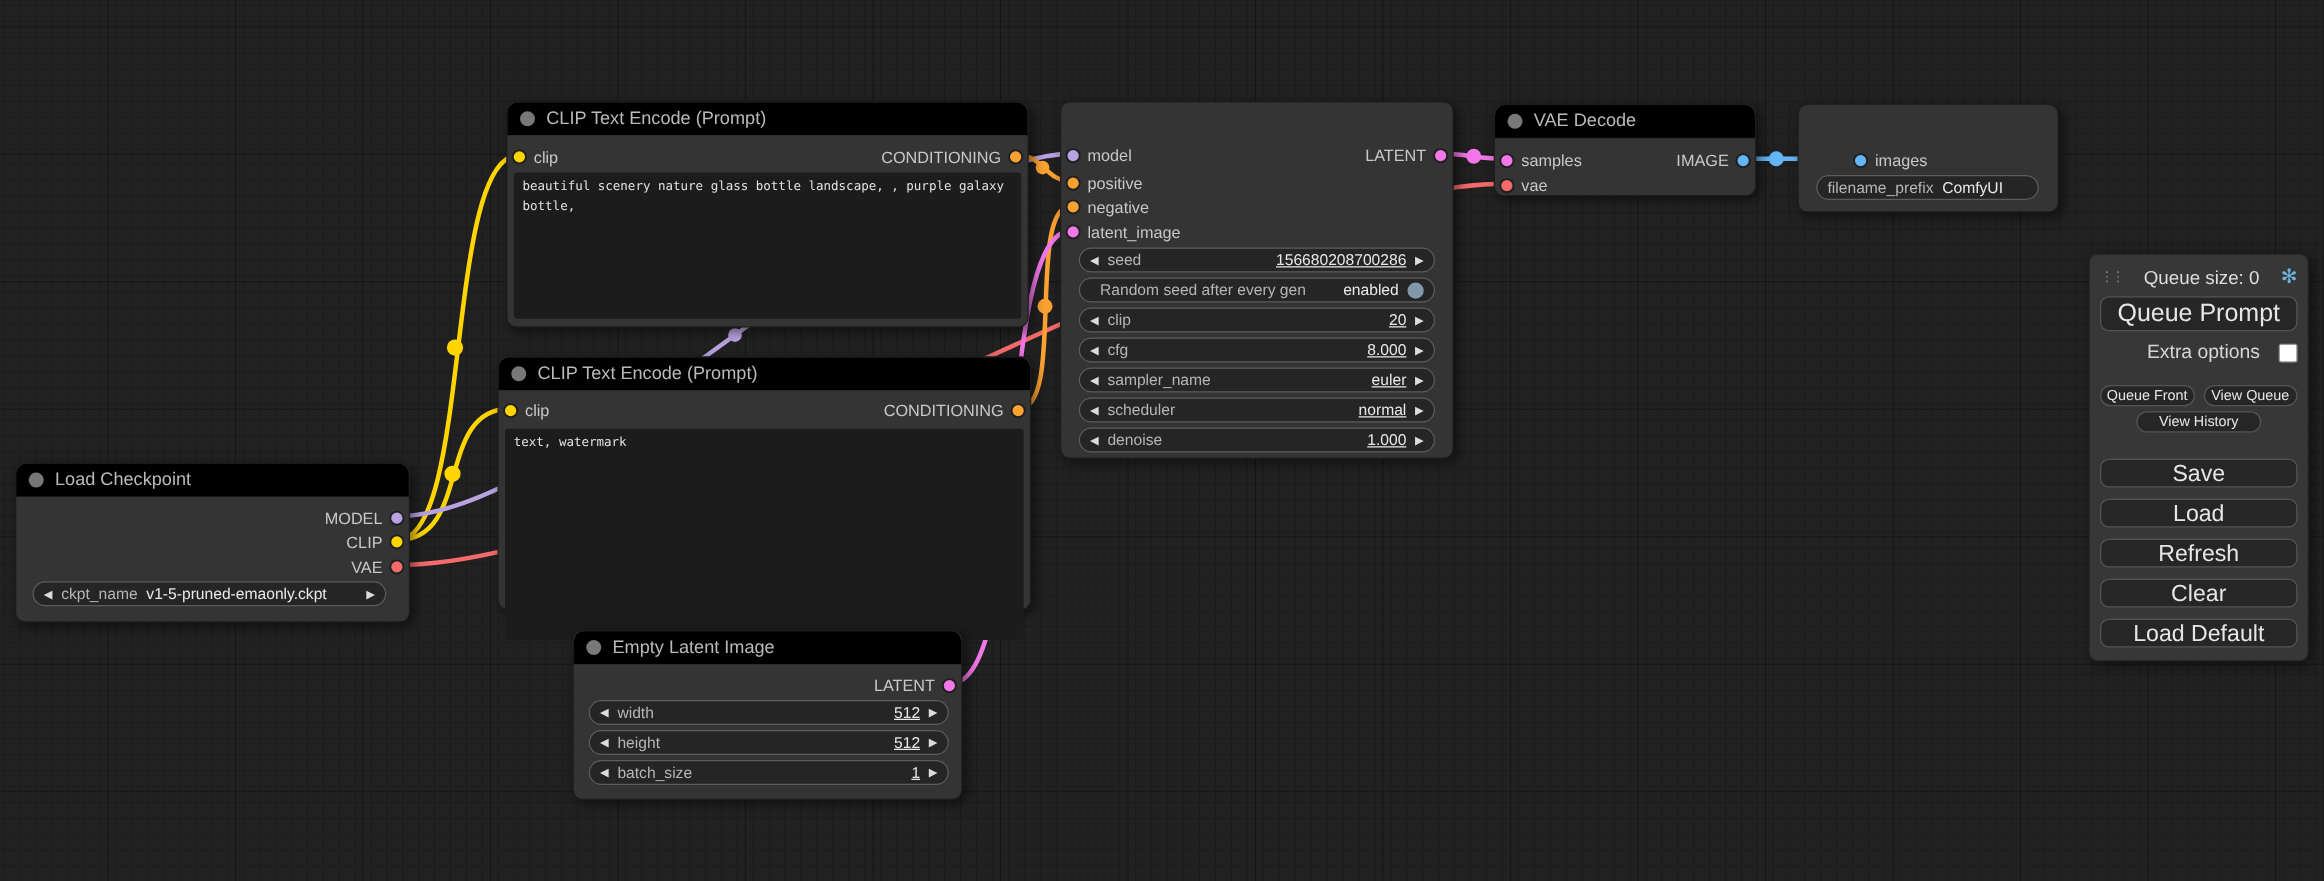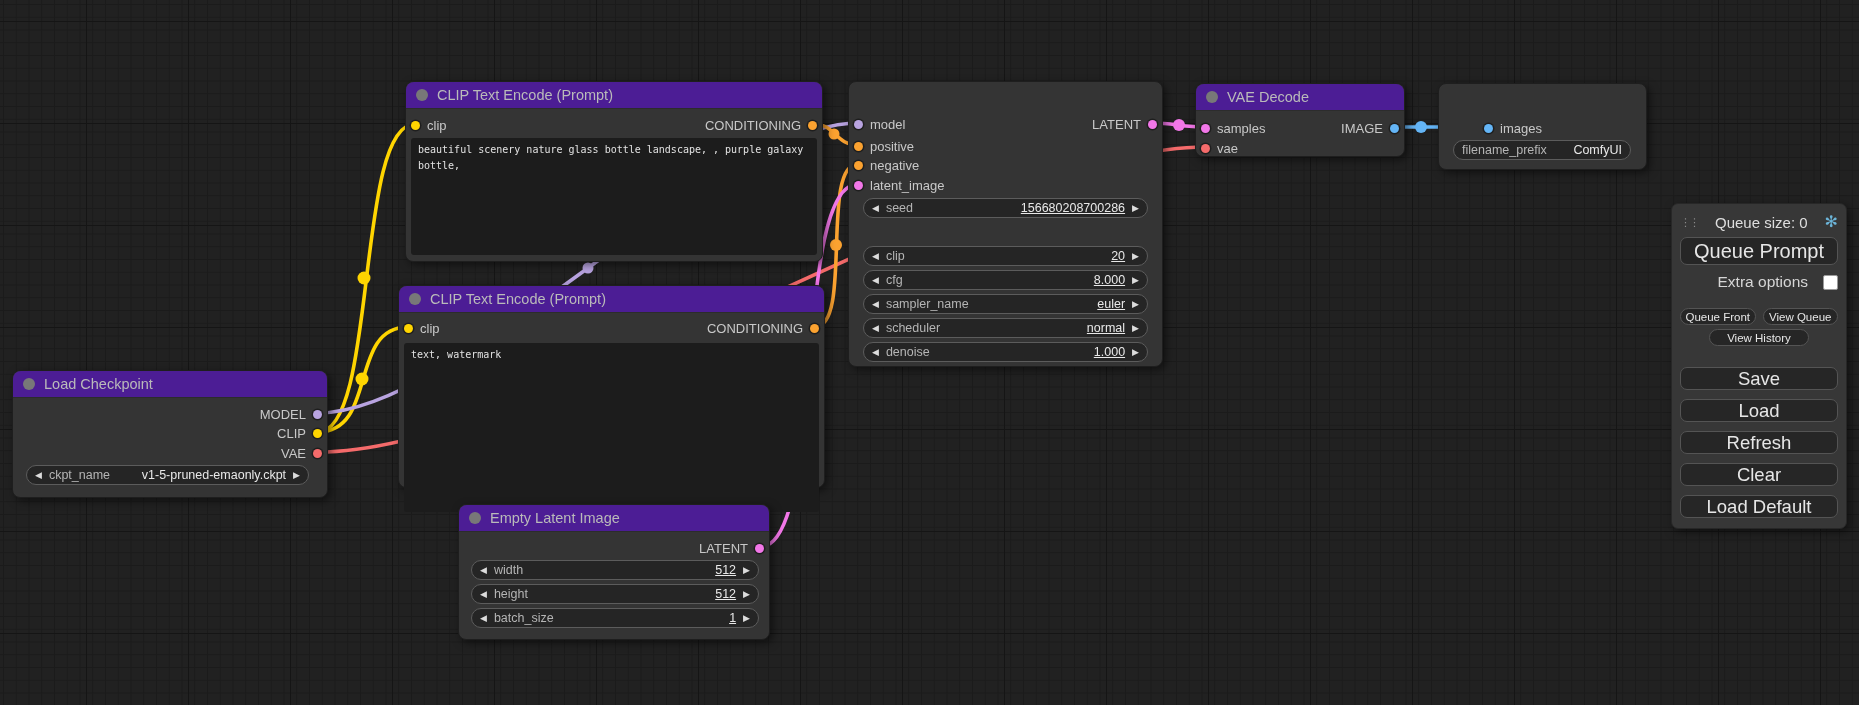--- a/index.html
+++ b/index.html
@@ -17,38 +17,38 @@
   }
   svg.wires{position:absolute;left:0;top:0;z-index:1;pointer-events:none;}
   svg.wires path{fill:none;stroke-width:3.6px;}
 
   .node{
     position:absolute;z-index:2;background:#343434;border:1px solid #1e1e1e;
     border-radius:8px;box-shadow:3px 3px 9px rgba(0,0,0,.5);box-sizing:border-box;
   }
   .node-title{
     height:26px;display:flex;align-items:center;gap:9px;padding:0 10px;
-    background:#4c1d95;border-radius:8px 8px 0 0;border-bottom:1px solid #2c2c2c;
+    background:#000000;border-radius:8px 8px 0 0;border-bottom:1px solid #2c2c2c;
     color:#bababa;font-size:14.5px;
   }
   .title-dot{width:12px;height:12px;border-radius:50%;background:#787878;flex:0 0 auto;}
 
   .port{position:absolute;height:18px;display:flex;align-items:center;gap:7px;
     font-size:13px;color:#c8c8c8;white-space:nowrap;}
   .port.in{left:5px;}
   .port.out{right:5px;}
   .dot{width:9px;height:9px;border-radius:50%;box-shadow:0 0 0 1.5px rgba(15,15,15,.55);flex:0 0 auto;}
 
   .widget{
     position:absolute;height:20px;background:#252525;border:1px solid #5c5c5c;
     border-radius:10px;display:flex;align-items:center;padding:0 8px;gap:7px;
     font-size:12.5px;color:#b5b5b5;box-sizing:border-box;white-space:nowrap;
   }
   .widget .val{color:#e8e8e8;}
-  .widget .val.center{flex:1;text-align:right;}
+  .widget .val.center{flex:1;text-align:left;}
   .widget .val.right{text-decoration:underline;}
   .widget .spacer{flex:1;}
   .arrow{font-size:9px;color:#dcdcdc;line-height:1;flex:0 0 auto;}
   .toggle-circle{width:13px;height:13px;border-radius:50%;flex:0 0 auto;}
 
   .promptbox{
     position:absolute;left:5px;right:5px;background:#1c1c1c;border-radius:3px;
     color:#e2e2e2;font-family:"DejaVu Sans Mono",monospace;font-size:10px;line-height:1.55;
     padding:4px 7px;white-space:pre-wrap;word-break:break-word;box-sizing:border-box;
   }
@@ -192,20 +192,26 @@
       <span>latent_image</span>
     </div>
 
     <div class="widget" style="left:14px;top:116px;width:285px;">
       <span class="arrow">◀</span>
       <span>seed</span>
       <span class="spacer"></span>
       <span class="val right">156680208700286</span>
       <span class="arrow">▶</span>
     </div>
+    <div class="widget" style="left:14px;top:140px;width:285px;">
+      <span style="margin-left:8px;">Random seed after every gen</span>
+      <span class="spacer"></span>
+      <span class="val">enabled</span>
+      <span class="toggle-circle" style="background-color: rgb(130, 152, 171);"></span>
+    </div>
     <div class="widget" style="left:14px;top:164px;width:285px;">
       <span class="arrow">◀</span>
       <span>clip</span>
       <span class="spacer"></span>
       <span class="val right">20</span>
       <span class="arrow">▶</span>
     </div>
     <div class="widget" style="left:14px;top:188px;width:285px;">
       <span class="arrow">◀</span>
       <span>cfg</span>

